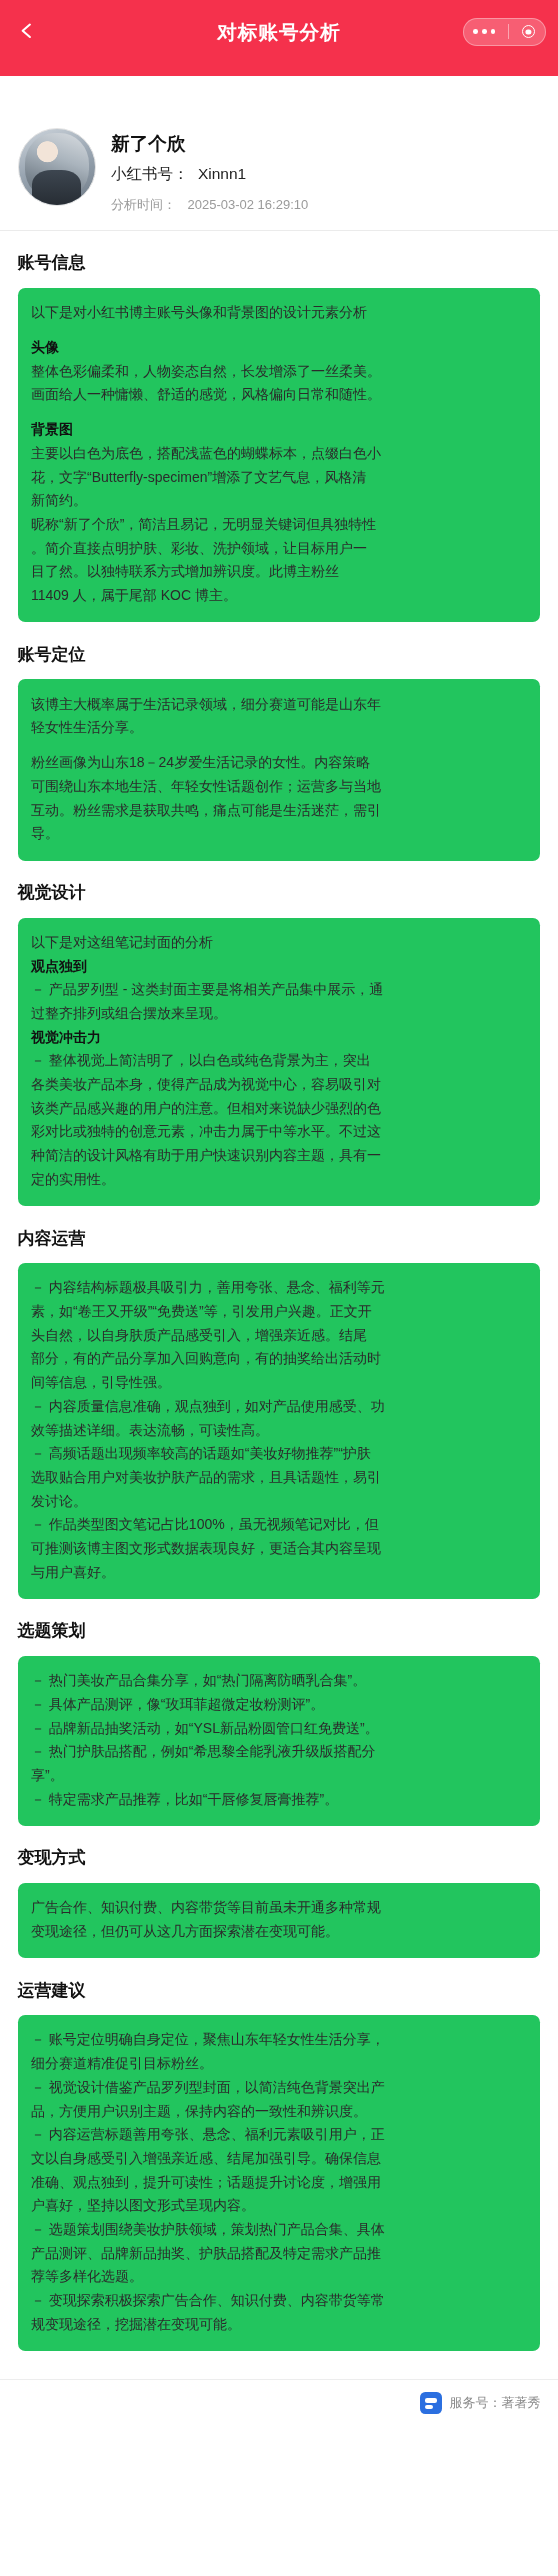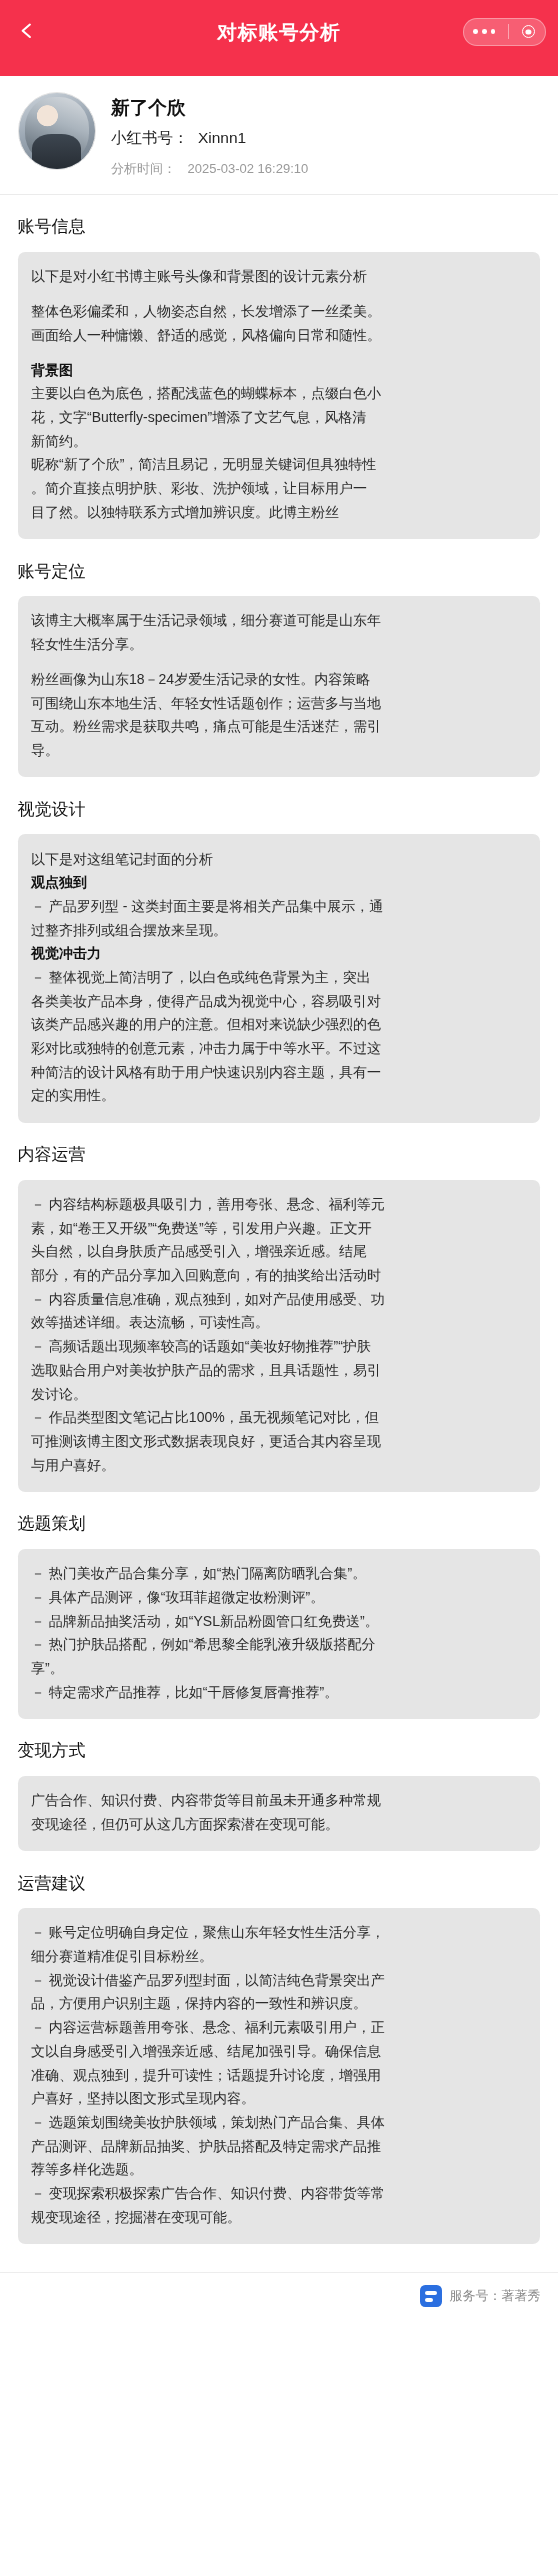--- a/index.html
+++ b/index.html
@@ -83,20 +83,21 @@
     transform: translate(-50%,-50%);
   }
 
   
   .profile {
     padding: 15.5px 17.6px 13.4px 17.6px;
     display: flex;
     align-items: flex-start;
     gap: 15.5px;
     background: #fff;
+    margin-top: 36px;
   }
   .avatar {
     width: 78px;
     height: 78px;
     border-radius: 50%;
     flex: 0 0 78px;
     overflow: hidden;
     position: relative;
     background: linear-gradient(160deg,#cfd6dd 0%, #9aa6b2 45%, #6f7b87 100%);
     border: 0.5px solid #e2e2e2;
@@ -145,26 +146,26 @@
     background: #ebebeb;
     margin: 2.1px 0 0 0;
   }
 
   
   .section {
     padding: 0 17.6px;
   }
   .section-title {
     font-size: 17px;
-    font-weight: normal;
+    font-weight: bold;
     color: #111111;
     margin: 20.7px 0 13.4px 0;
   }
   .card {
-    background: #e5e5e5;
+    background: #22c55e;
     border-radius: 7.2px;
     padding: 13.4px 13.4px 14.5px 13.4px;
     font-size: 14px;
     line-height: 1.62;
     color: #2b2b2b;
   }
   .card p { margin: 0 0 1px 0; }
   .card p + p { margin-top: 1px; }
   .sub-head {
     font-weight: bold;
@@ -251,30 +252,32 @@
   </div>
 </div>
 <div class="hr"></div>
 
 <div id="sections-root">
     <div class="section">
       <div class="section-title">账号信息</div>
       <div class="card">
         <p>以下是对小红书博主账号头像和背景图的设计元素分析</p>
         <div class="blank"></div>
+        <p class="sub-head">头像</p>
         <p>整体色彩偏柔和，人物姿态自然，长发增添了一丝柔美。</p>
         <p>画面给人一种慵懒、舒适的感觉，风格偏向日常和随性。</p>
         <div class="blank"></div>
         <p class="sub-head">背景图</p>
         <p>主要以白色为底色，搭配浅蓝色的蝴蝶标本，点缀白色小</p>
         <p>花，文字“Butterfly-specimen”增添了文艺气息，风格清</p>
         <p>新简约。</p>
         <p>昵称“新了个欣”，简洁且易记，无明显关键词但具独特性</p>
         <p>。简介直接点明护肤、彩妆、洗护领域，让目标用户一</p>
         <p>目了然。以独特联系方式增加辨识度。此博主粉丝</p>
+        <p>11409 人，属于尾部 KOC 博主。</p>
       </div>
     </div>
     <div class="section">
       <div class="section-title">账号定位</div>
       <div class="card">
         <p>该博主大概率属于生活记录领域，细分赛道可能是山东年</p>
         <p>轻女性生活分享。</p>
         <div class="blank"></div>
         <p>粉丝画像为山东18－24岁爱生活记录的女性。内容策略</p>
         <p>可围绕山东本地生活、年轻女性话题创作；运营多与当地</p>
@@ -298,20 +301,21 @@
         <p>定的实用性。</p>
       </div>
     </div>
     <div class="section">
       <div class="section-title">内容运营</div>
       <div class="card">
         <p>－ 内容结构标题极具吸引力，善用夸张、悬念、福利等元</p>
         <p>素，如“卷王又开级”“免费送”等，引发用户兴趣。正文开</p>
         <p>头自然，以自身肤质产品感受引入，增强亲近感。结尾</p>
         <p>部分，有的产品分享加入回购意向，有的抽奖给出活动时</p>
+        <p>间等信息，引导性强。</p>
         <p>－ 内容质量信息准确，观点独到，如对产品使用感受、功</p>
         <p>效等描述详细。表达流畅，可读性高。</p>
         <p>－ 高频话题出现频率较高的话题如“美妆好物推荐”“护肤</p>
         <p>选取贴合用户对美妆护肤产品的需求，且具话题性，易引</p>
         <p>发讨论。</p>
         <p>－ 作品类型图文笔记占比100%，虽无视频笔记对比，但</p>
         <p>可推测该博主图文形式数据表现良好，更适合其内容呈现</p>
         <p>与用户喜好。</p>
       </div>
     </div>

